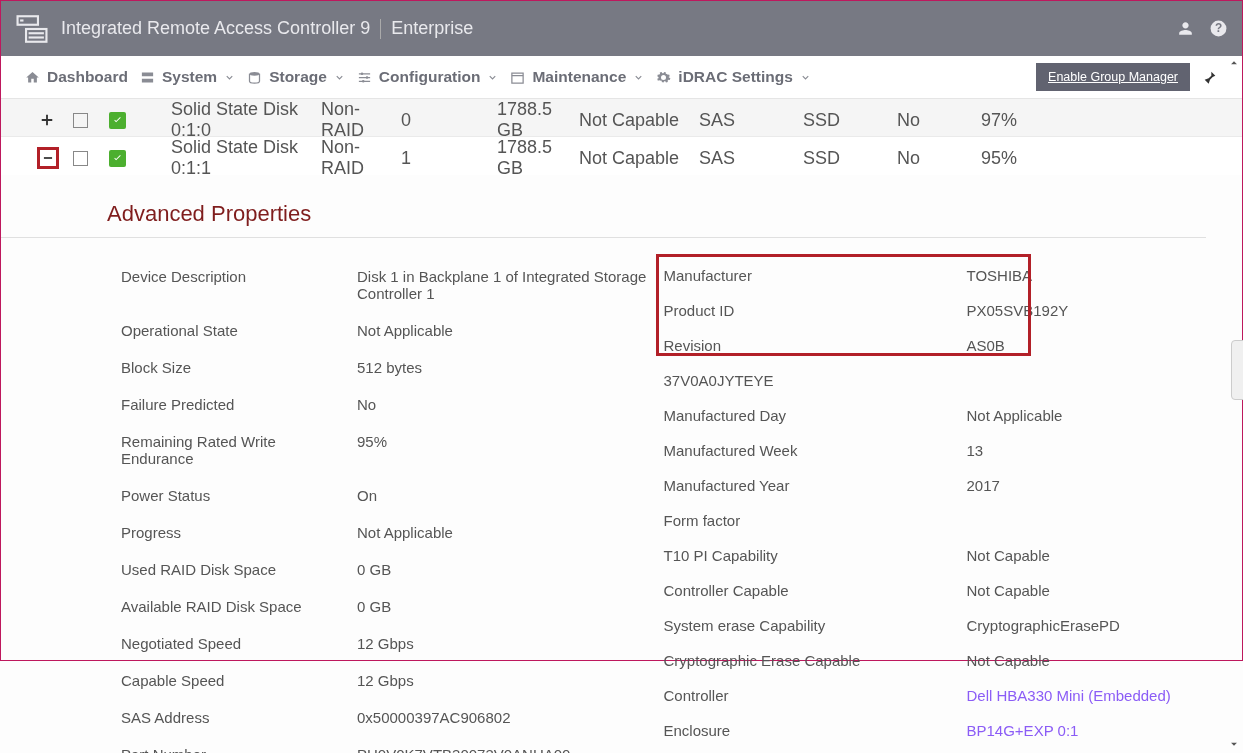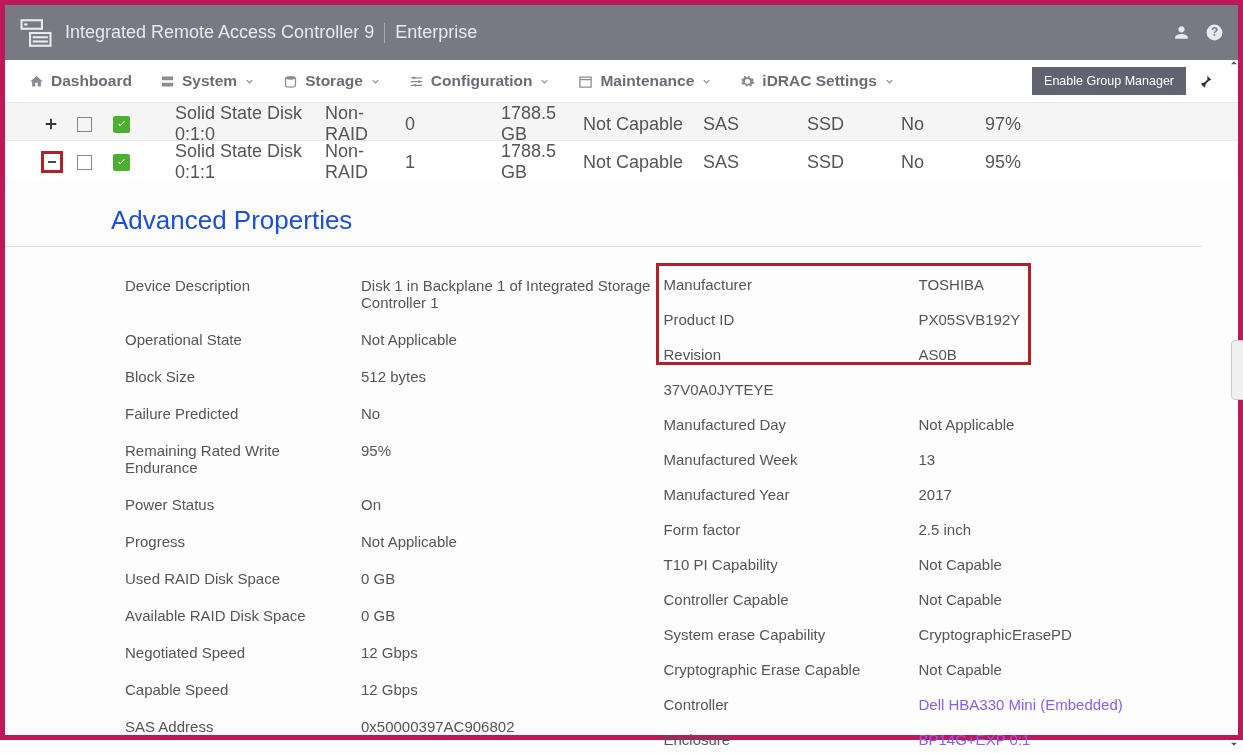--- a/index.html
+++ b/index.html
@@ -1,48 +1,48 @@
 <!DOCTYPE html>
 <html><head>
 <meta charset="utf-8">
 <style>
 * { margin: 0; padding: 0; box-sizing: border-box; font-family: -apple-system, BlinkMacSystemFont, "Segoe UI", Arial, sans-serif; }
 body { background: #fdfdfd; width: 1243px; height: 753px; overflow: hidden; position: relative; }
-.frame { border: 5px solid #be185d; width: 1243px; height: 740px; }
+.frame { border: 1px solid #be185d; width: 1243px; height: 661px; }
 .titlebar { background: #777983; height: 55px; display: flex; align-items: center; padding: 0 14px; color: #e9e9ed; }
 .titlebar .logo { width: 34px; height: 34px; margin-right: 12px; display: flex; align-items: center; justify-content: center; }
 .titlebar .logo svg { width: 34px; height: 34px; }
 .titlebar .title { font-size: 18px; font-weight: 400; }
 .titlebar .sep { display: inline-block; border-left: 1px solid #aaa; height: 20px; margin: 0 10px; vertical-align: middle; }
 .titlebar .right { margin-left: auto; display: flex; gap: 14px; align-items: center; }
 .titlebar .right svg { width: 19px; height: 19px; fill: #e9e9ed; cursor: pointer; }
-.navbar { background: #fff; border-bottom: 1px solid #e5e5e5; height: 43px; display: flex; align-items: center; padding: 0 24px; gap: 28px; color: #6b6d76; font-size: 15.5px; font-weight: 600; }
+.navbar { background: #fff; border-bottom: 1px solid #e5e5e5; height: 43px; display: flex; align-items: center; padding: 0 24px; gap: 12px; color: #6b6d76; font-size: 15.5px; font-weight: 600; }
 .nav-item { display: flex; align-items: center; gap: 7px; cursor: pointer; }
 .nav-item svg.nav-ic { width: 15px; height: 15px; fill: #8a8c94; }
 .nav-item .chev { width: 11px; height: 11px; }
 .nav-right { margin-left: auto; display: flex; align-items: center; gap: 12px; }
-.btn-gm { background: #616370; color: #fff; font-size: 12.5px; padding: 7px 12px; border: none; cursor: pointer; }
+.btn-gm { background: #616370; color: #fff; font-size: 12.5px; padding: 7px 12px; border: none; cursor: pointer; text-decoration: underline; }
 .pin-ic { width: 16px; height: 16px; fill: #333; cursor: pointer; }
 .disk-rows { }
 .disk-row { display: grid; grid-template-columns: 30px 36px 36px 62px 150px 80px 96px 82px 120px 104px 94px 84px auto; align-items: center; height: 38px; padding-left: 6px; font-size: 18px; color: #555; }
 .disk-row.r0 { background: #f5f5f5; border-bottom: 1px solid #eaeaea; }
 .disk-row.r1 { background: #fff; }
 .expand-box { width: 20px; height: 20px; display: flex; align-items: center; justify-content: center; cursor: pointer; }
 .expand-box.plus svg { width: 18px; height: 18px; }
 .expand-box.minus { border: 3px solid #b22028; width: 22px; height: 22px; }
 .expand-box.minus svg { width: 14px; height: 14px; }
 .chk { width: 15px; height: 15px; border: 1px solid #888; cursor: pointer; }
 .status-ok { width: 17px; height: 17px; background: #4caf2f; border-radius: 2px; display: flex; align-items: center; justify-content: center; }
 .status-ok svg { width: 11px; height: 11px; fill: #fff; }
-.section-title { font-size: 26px; color: #1d4ed8; font-weight: 400; padding: 26px 0 10px 106px; border-bottom: 1px solid #e0e0e0; margin-right: 36px; }
+.section-title { font-size: 22px; color: #7f1d1d; font-weight: 400; padding: 26px 0 10px 106px; border-bottom: 1px solid #e0e0e0; margin-right: 36px; }
 .props { display: flex; padding: 20px 36px 0 120px; gap: 0; color: #555; font-size: 15px; }
 .col { flex: 1; }
 .col.left .prow { display: grid; grid-template-columns: 205px auto; padding: 10px 0; align-items: start; gap: 31px; }
 .col.right { position: relative; }
-.col.right .prow { display: grid; grid-template-columns: 255px auto; padding: 9px 0; align-items: start; }
+.col.right .prow { display: grid; grid-template-columns: 255px auto; padding: 9px 0; align-items: start; gap: 48px; }
 .highlight-box { border: 3px solid #b22028; position: absolute; left: -8px; top: -4px; width: 375px; height: 102px; pointer-events: none; }
 .val-muted { color: #8b5cf6; }
 .scroll-up { position: absolute; right: 2px; top: 56px; width: 14px; height: 14px; }
 .scroll-up svg { fill: #555; }
 .scroll-dn { position: absolute; right: 2px; bottom: 2px; width: 14px; height: 14px; }
 .scroll-dn svg { fill: #555; }
 .scroll-tab { position: absolute; right: -6px; top: 340px; width: 18px; height: 60px; background: #f0f0f0; border: 1px solid #ccc; border-radius: 4px 0 0 4px; }
 </style>
 </head>
 <body>
@@ -277,21 +277,20 @@
         <div class="prow">
           <div>Manufactured Week</div>
           <div>13</div>
         </div>
         <div class="prow">
           <div>Manufactured Year</div>
           <div>2017</div>
         </div>
         <div class="prow">
           <div>Form factor</div>
-          <div>2.5 inch</div>
         </div>
         <div class="prow">
           <div>T10 PI Capability</div>
           <div>Not Capable</div>
         </div>
         <div class="prow">
           <div>Controller Capable</div>
           <div>Not Capable</div>
         </div>
         <div class="prow">

